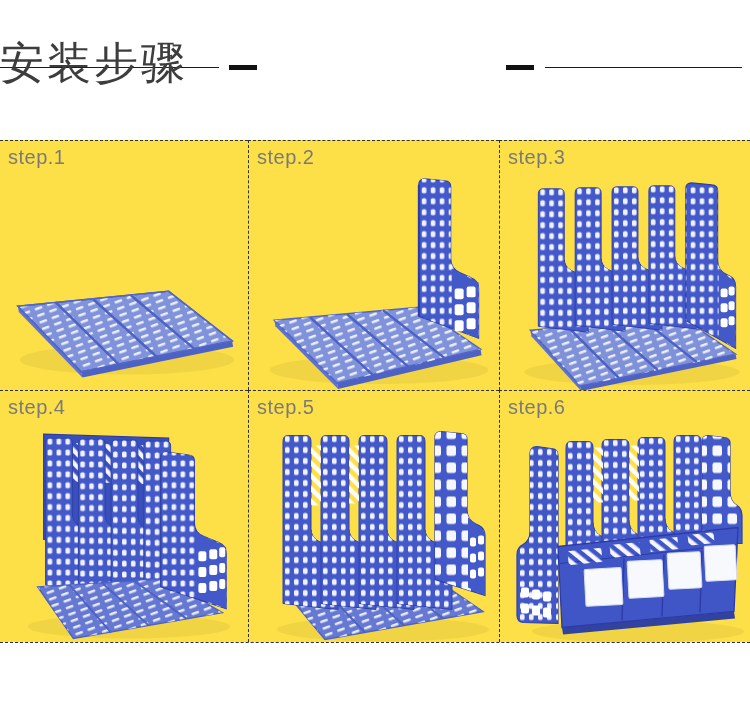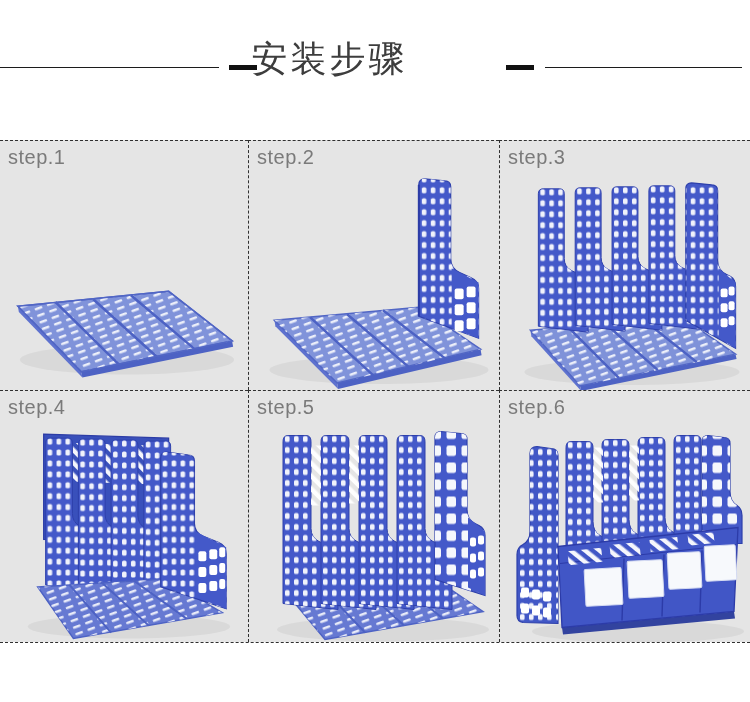--- a/index.html
+++ b/index.html
@@ -7,28 +7,28 @@
         font-family:"Liberation Sans","DejaVu Sans",sans-serif;}
 
   
   #header{position:absolute;top:0;left:0;width:750px;height:140px;}
   .rule-thin{position:absolute;height:1px;background:#1c1c1c;top:67px;}
   #rule-thin-left{left:0;width:219px;}
   #rule-thin-right{left:545px;width:197px;}
   .rule-dash{position:absolute;height:5px;background:#111111;top:65px;}
   #rule-dash-left{left:229px;width:28px;}
   #rule-dash-right{left:506px;width:28px;}
-  #page-title{position:absolute;top:38px;left:0;width:659px;text-align:center;
-              font-size:36px;line-height:1.15;color:#3d3d3d;letter-spacing:3px;font-weight:400;}
+  #page-title{position:absolute;top:38px;left:0;width:659px;text-align:left;
+              font-size:44px;line-height:1.15;color:#3d3d3d;letter-spacing:3px;font-weight:400;}
 
   
   #steps-grid{position:absolute;top:140px;left:0;width:750px;
               display:grid;grid-template-columns:248px 251px 251px;grid-template-rows:250px 252px;
               border-bottom:1px dashed #2f2f2f;box-sizing:border-box;}
-  .cell{position:relative;border-top:1px dashed #2f2f2f;box-sizing:border-box;background:#e5e5e5;}
+  .cell{position:relative;border-top:1px dashed #2f2f2f;box-sizing:border-box;background:#fde047;}
   .cell.vline{border-left:1px dashed #2f2f2f;}
   .step-label{position:absolute;top:5px;left:8px;font-size:20px;color:#7a7a7a;letter-spacing:0.5px;z-index:2;}
   .cell svg.ill{position:absolute;top:0;left:0;width:100%;height:100%;}
 </style>
 </head>
 <body>
 
 <svg width="0" height="0" style="position:absolute" aria-hidden="true">
   <defs>
     <pattern id="pStripe" width="13" height="7" patternUnits="userSpaceOnUse" patternTransform="rotate(-20)">

